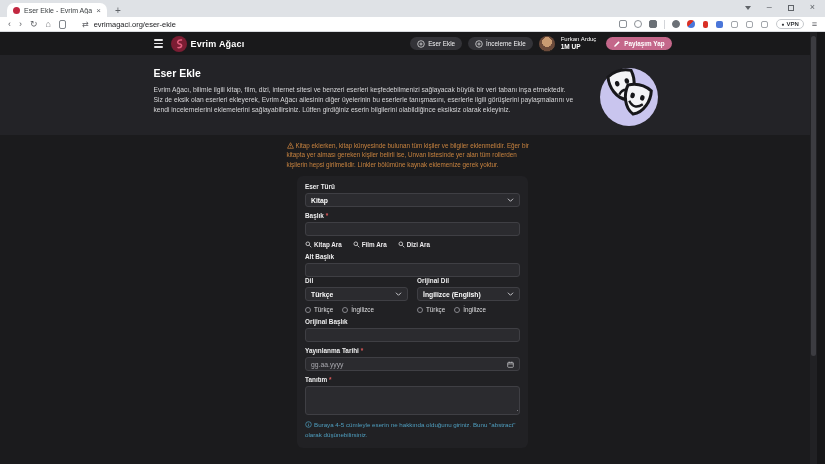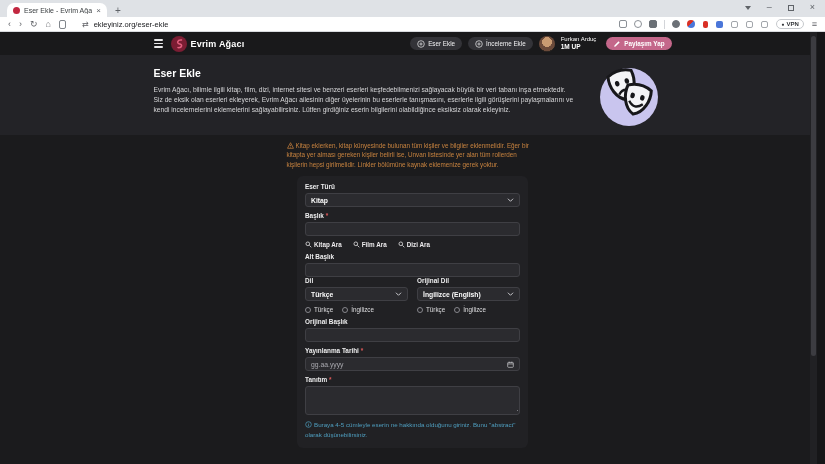--- a/index.html
+++ b/index.html
@@ -119,21 +119,21 @@
     </div>
   </div>
   <div class="toolbar">
     <span class="navic">‹</span>
     <span class="navic">›</span>
     <span class="navic">↻</span>
     <span class="navic">⌂</span>
     <span class="sidebar-ic"></span>
     <div class="urlwrap">
       <span class="url-badge">⇄</span>
-      <span class="url-text">ekleyiniz.org/eser-ekle</span>
+      <span class="url-text">evrimagaci.org/eser-ekle</span>
       <div class="urlicons">
         <span class="uic"></span>
         <span class="uic round"></span>
         <span class="uic fill"></span>
         <span class="vdiv"></span>
         <span class="uic fill round"></span>
         <span class="uic ext round"></span>
       </div>
     </div>
     <span class="extic red"></span>

